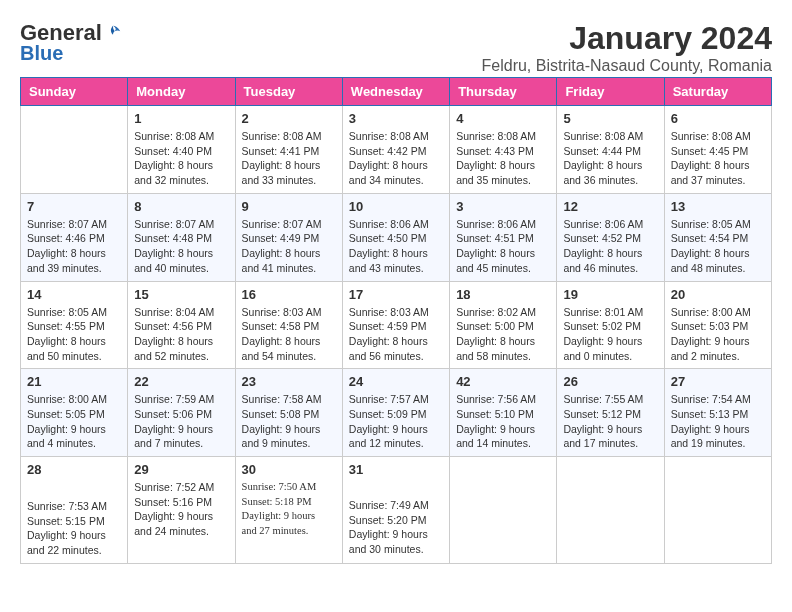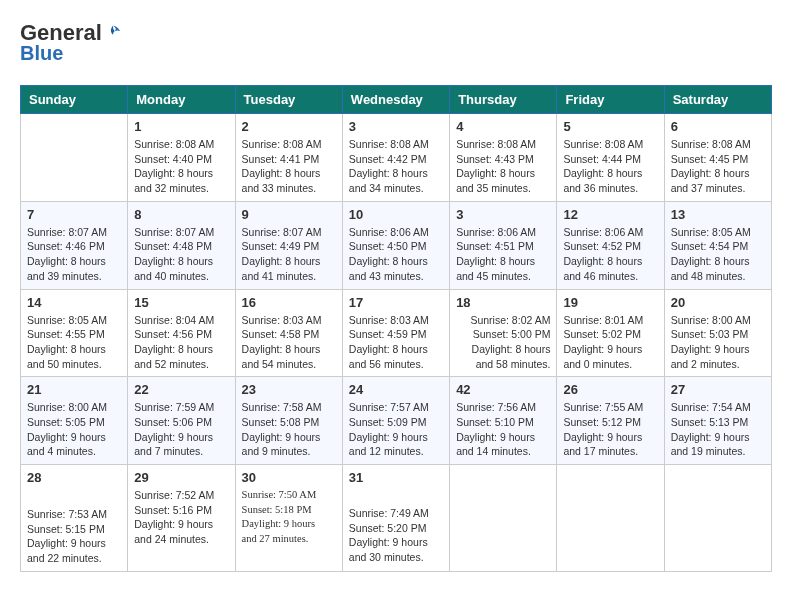--- a/index.html
+++ b/index.html
@@ -7,21 +7,21 @@
       font-family: Arial, sans-serif;
       background: #fff;
       width: 792px;
       min-height: 612px;
       padding: 20px;
     }
     .header {
       display: flex;
       justify-content: space-between;
       align-items: flex-start;
-      margin-bottom: 20px;
+      margin-bottom: 2px;
     }
     .logo {
       display: flex;
       flex-direction: column;
       align-items: flex-start;
     }
     .logo-text {
       display: flex;
       align-items: center;
       font-size: 22px;
@@ -78,36 +78,40 @@
     }
     .empty-cell {
       background: #f9f9f9;
     }
     tr:nth-child(even) td {
       background: #f5f8ff;
     }
     tr:nth-child(odd) td {
       background: #fff;
     }
-    tr:first-child th { background: #0f766e; }
+    tr:first-child th { background: #ec4899; }
   </style>
 </head>
 <body>
 
 <div class="header">
   <div class="logo">
     <div class="logo-text">
       <span class="logo-general">General</span>
       <svg class="logo-icon" viewBox="0 0 20 20" xmlns="http://www.w3.org/2000/svg">
         <path d="M10 2 C12 2, 16 4, 18 8 C16 7, 14 7, 12 8 C14 6, 13 4, 10 2Z" fill="#2a6db5"></path>
         <path d="M10 2 C8 4, 6 8, 10 12 C10 10, 11 8, 12 8 C10 6, 10 4, 10 2Z" fill="#1a5da5"></path>
       </svg>
     </div>
     <div style="font-size:20px; font-weight:bold; color:#2a6db5; margin-top:-4px;">Blue</div>
   </div>
+  <div class="title-block">
+    <div class="month-title">January 2024</div>
+    <div class="location">Feldru, Bistrita-Nasaud County, Romania</div>
+  </div>
 </div>
 
 <table class="calendar">
   <thead>
     <tr>
     <th>Sunday</th>
         <th>Monday</th>
         <th>Tuesday</th>
         <th>Wednesday</th>
         <th>Thursday</th>
@@ -236,21 +240,21 @@
         </td>
         <td>
           <span class="day-num">17</span>
           <div class="day-info" style="white-space: pre-line;">Sunrise: 8:03 AM
 Sunset: 4:59 PM
 Daylight: 8 hours
 and 56 minutes.</div>
         </td>
         <td>
           <span class="day-num">18</span>
-          <div class="day-info" style="white-space: pre-line; text-align: right;">Sunrise: 8:02 AM
+          <div class="day-info" style="white-space: pre-line;">Sunrise: 8:02 AM
 Sunset: 5:00 PM
 Daylight: 8 hours
 and 58 minutes.</div>
         </td>
         <td>
           <span class="day-num">19</span>
           <div class="day-info" style="white-space: pre-line;">Sunrise: 8:01 AM
 Sunset: 5:02 PM
 Daylight: 9 hours
 and 0 minutes.</div>

